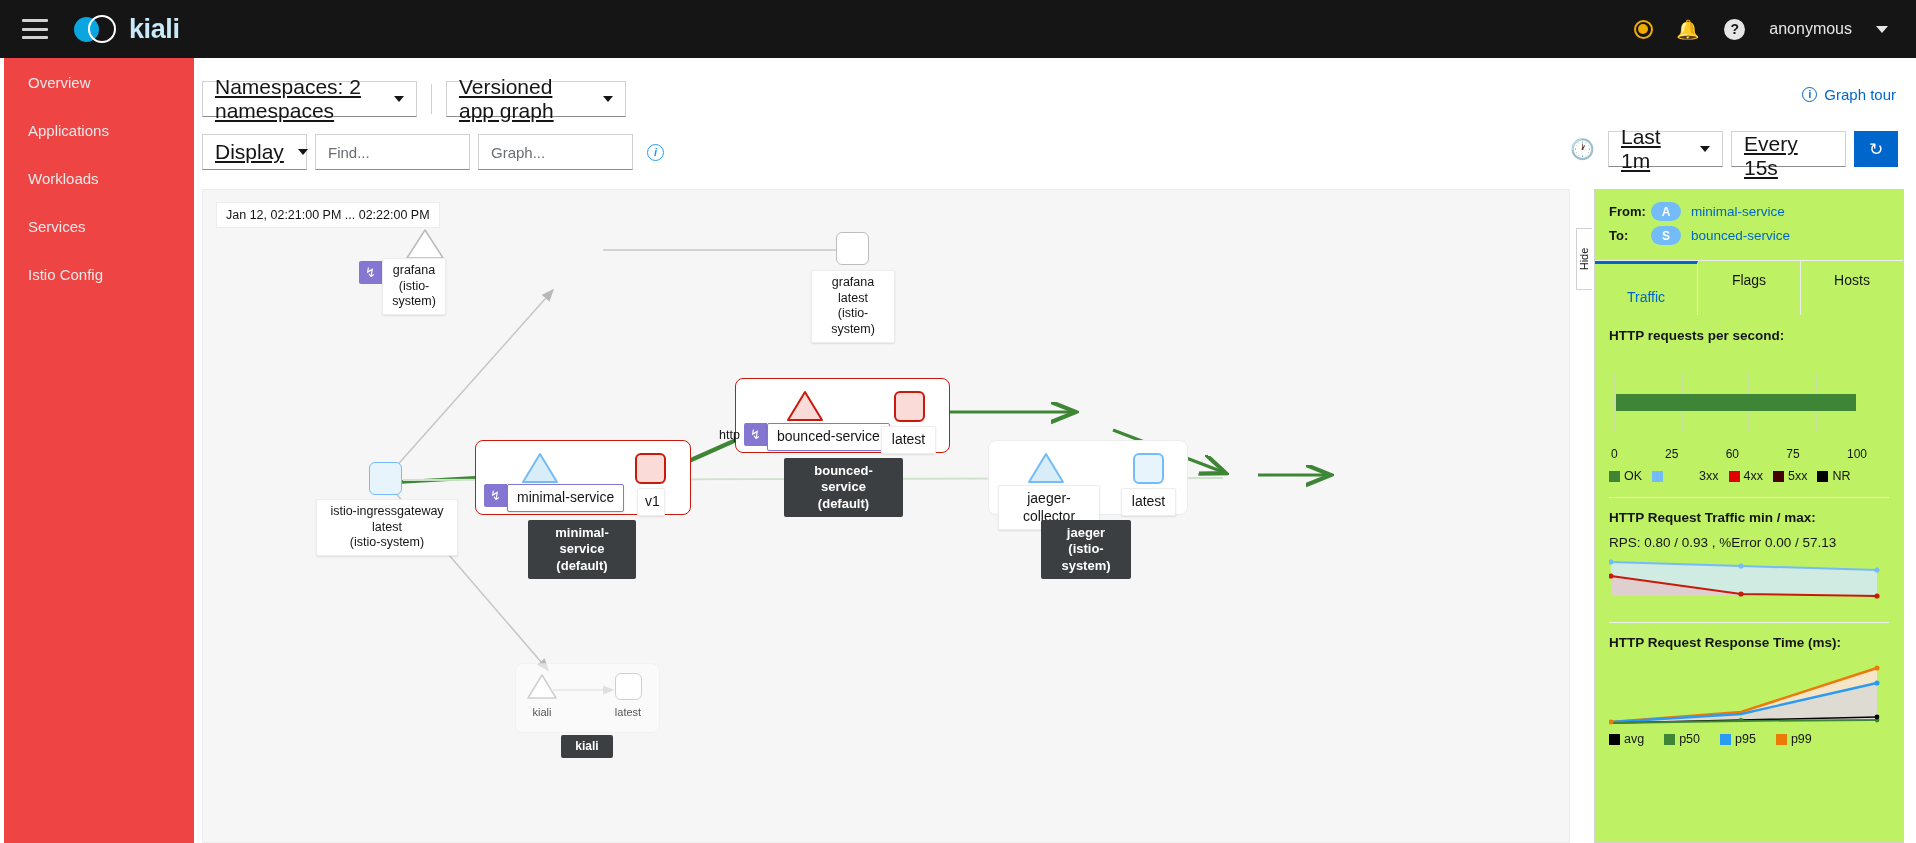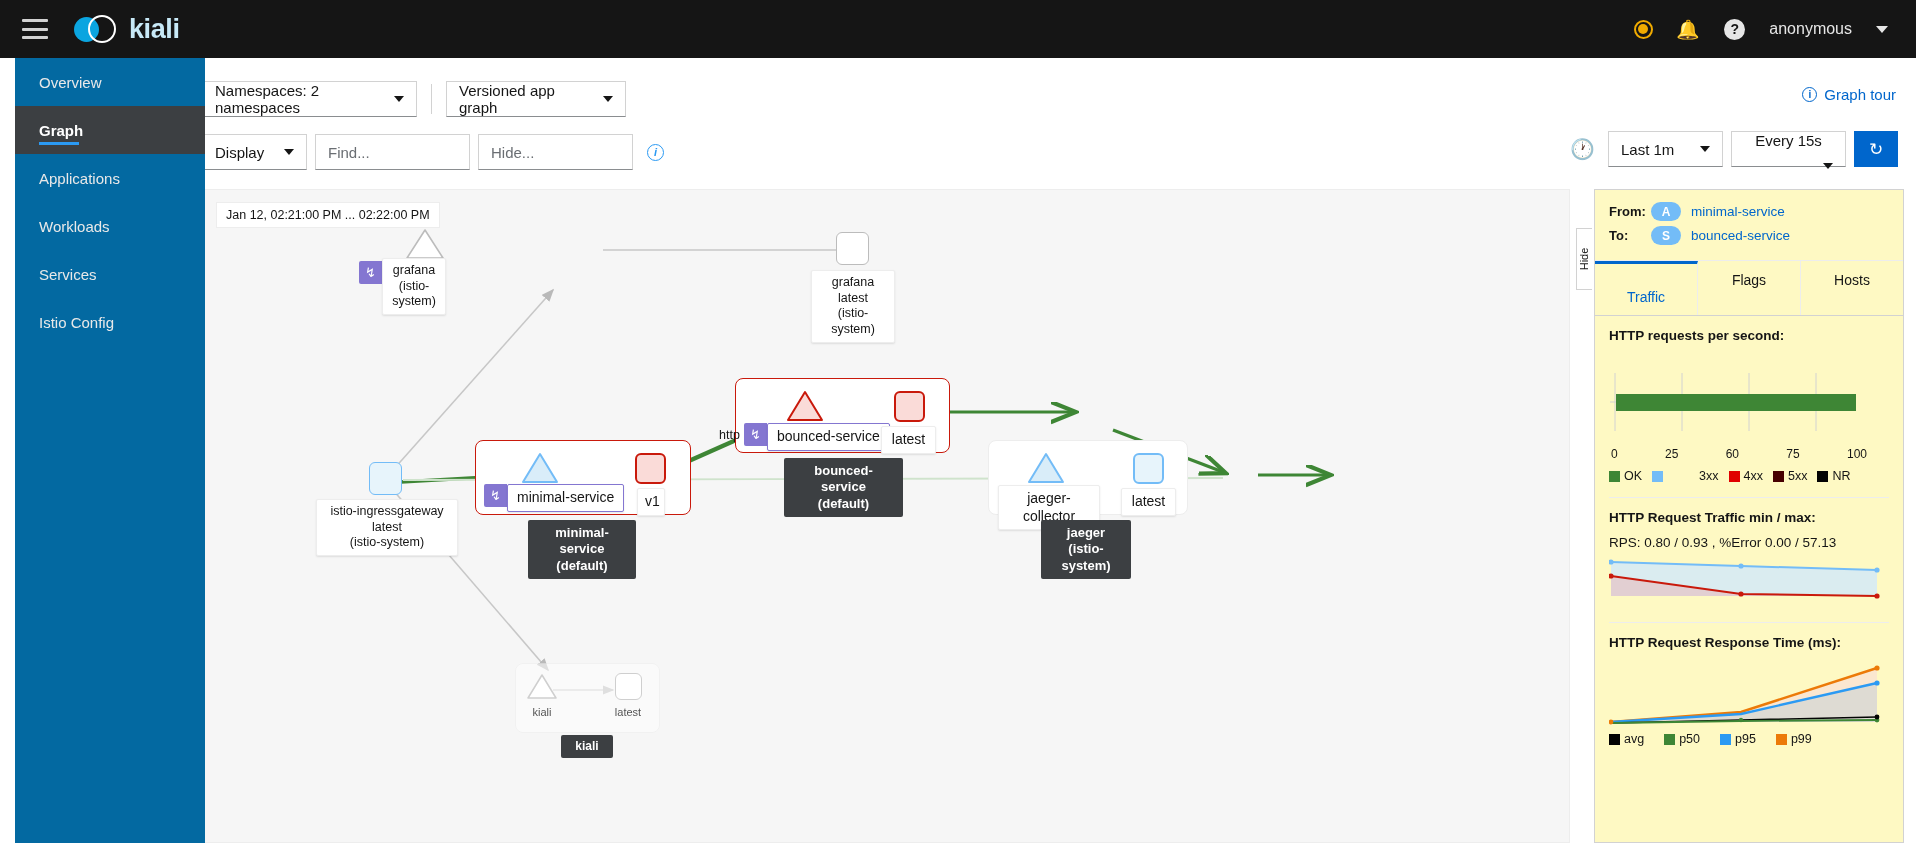--- a/index.html
+++ b/index.html
@@ -61,23 +61,23 @@
     cursor: pointer;
   }
   .user-name { color: #e6e6e6; font-size: 16px; }
   .caret-w {
     width: 0;height:0;border-left:6px solid transparent;border-right:6px solid transparent;
     border-top: 7px solid #e6e6e6; cursor:pointer;
   }
 
   
   .sidebar {
-    position: absolute; top: 58px; left: 15px;
+    position: absolute; top: 58px; left: 4px;
     width: 190px; height: 785px;
-    background: #0369a1;
+    background: #ef4444;
     z-index: 30;
   }
   .nav-item {
     height: 48px; display: flex; align-items: center;
     padding-left: 24px;
     color: #e9e9e9; font-size: 15px;
     cursor: pointer; position: relative;
   }
   .nav-item.active {
     background: #3c3f42; color: #ffffff; font-weight: bold;
@@ -96,22 +96,23 @@
   }
 
   
   .tbrow1 {
     position: absolute; top: 20px; left: 0; width: 1726px; height: 42px;
     display: flex; align-items: center; padding-left: 12px;
   }
   .sel {
     height: 36px; border: 1px solid #d2d2d2; background: #fff;
     display: flex; align-items: center; padding: 0 12px;
-    font-size: 15px; color: #151515; cursor: pointer; gap: 14px;
+    font-size: 21px; color: #151515; cursor: pointer; gap: 14px;
     border-bottom-color: #8a8d90;
+    text-decoration: underline;
   }
   .sel .cd {
     width:0;height:0;border-left:5px solid transparent;border-right:5px solid transparent;
     border-top:6px solid #151515;
   }
   .tb-divider { width:1px; height:30px; background:#d2d2d2; margin: 0 14px; }
   .graph-tour {
     position: absolute; right: 20px; top: 28px;
     display: flex; align-items: center; gap: 7px;
     color: #0066cc; font-size: 15px; cursor: pointer;
@@ -191,21 +192,21 @@
     font-weight: bold;
   }
   .edge-label {
     position:absolute; font-size: 12.5px; color:#151515; background: transparent;
   }
 
   
   .side {
     position: absolute; top: 131px; right: 12px;
     width: 310px; height: 654px;
-    background: #fef9c3; border: 1px solid #d2d2d2;
+    background: #bef264; border: 1px solid #d2d2d2;
     overflow: hidden;
   }
   .hide-tab {
     position: absolute; top: 170px; right: 324px;
     width: 16px; height: 62px; background: #ffffff;
     border: 1px solid #d2d2d2; border-right: none;
     display:flex; align-items:center; justify-content:center;
     cursor: pointer;
   }
   .hide-tab span {
@@ -265,23 +266,20 @@
     <div class="ico-help">?</div>
     <div class="user-name">anonymous</div>
     <div class="caret-w"></div>
   </div>
 </div>
 
 <div class="sidebar">
   <div class="nav-item">
     <span>Overview</span>
   </div>
-  <div class="nav-item active">
-    <span>Graph</span>
-  </div>
   <div class="nav-item">
     <span>Applications</span>
   </div>
   <div class="nav-item">
     <span>Workloads</span>
   </div>
   <div class="nav-item">
     <span>Services</span>
   </div>
   <div class="nav-item">
@@ -309,21 +307,21 @@
 
   <div class="tbrow2">
     <div class="sel" style="width:105px;">
       <span>Display</span>
       <span class="cd" style="margin-left:auto;"></span>
     </div>
     <div class="txtin" style="width:155px;margin-left:8px;">
       <span>Find...</span>
     </div>
     <div class="txtin" style="width:155px;margin-left:8px;">
-      <span>Hide...</span>
+      <span>Graph...</span>
     </div>
     <div class="info-ico">i</div>
   </div>
   <div class="tb-right">
     <div class="hist-ico">🕐</div>
     <div class="sel" style="width:115px;">
       <span>Last 1m</span>
       <span class="cd" style="margin-left:auto;"></span>
     </div>
     <div class="sel" style="width:115px;margin-left:8px;flex-direction:column;">

